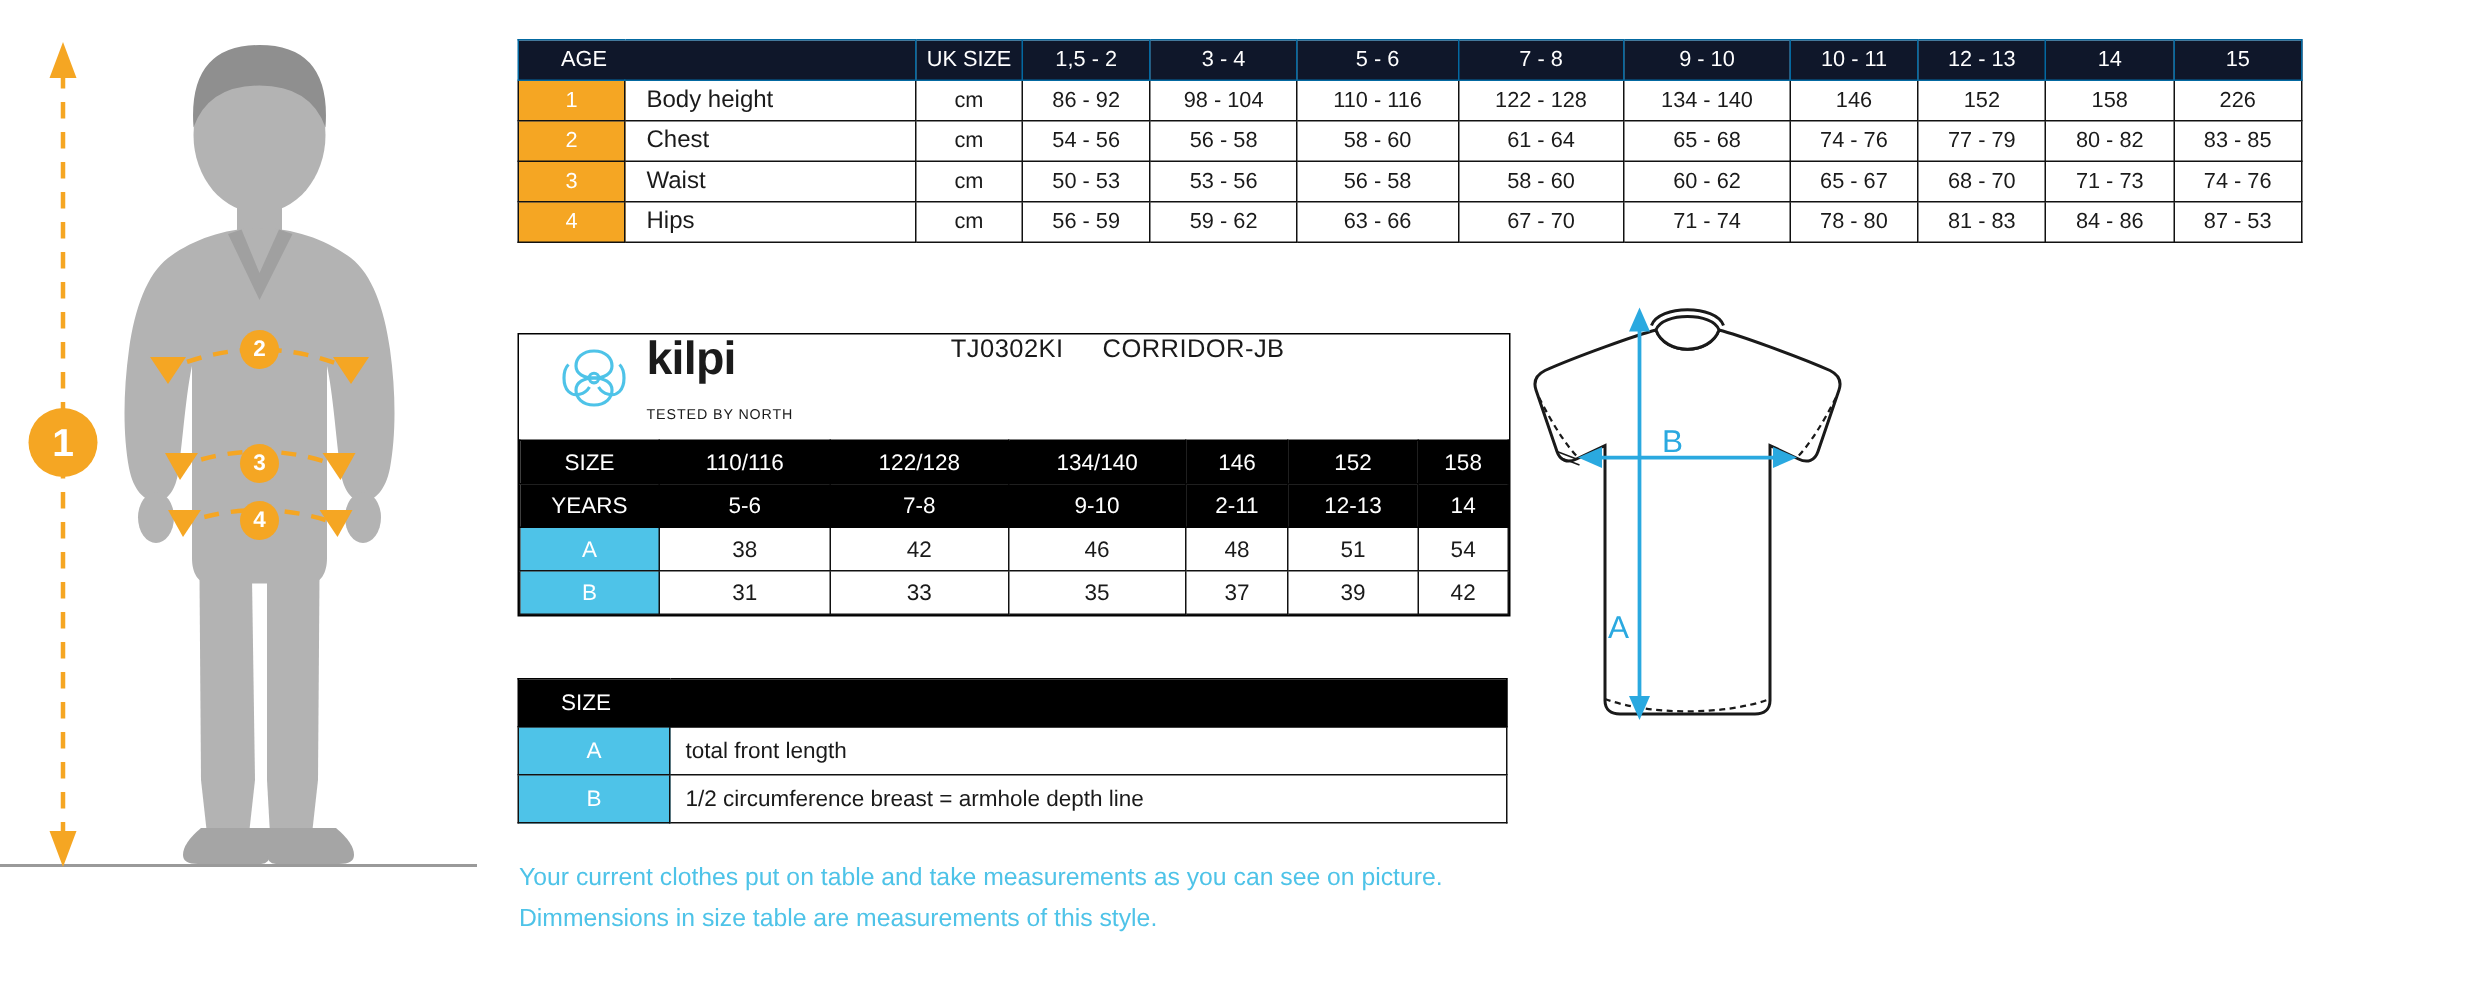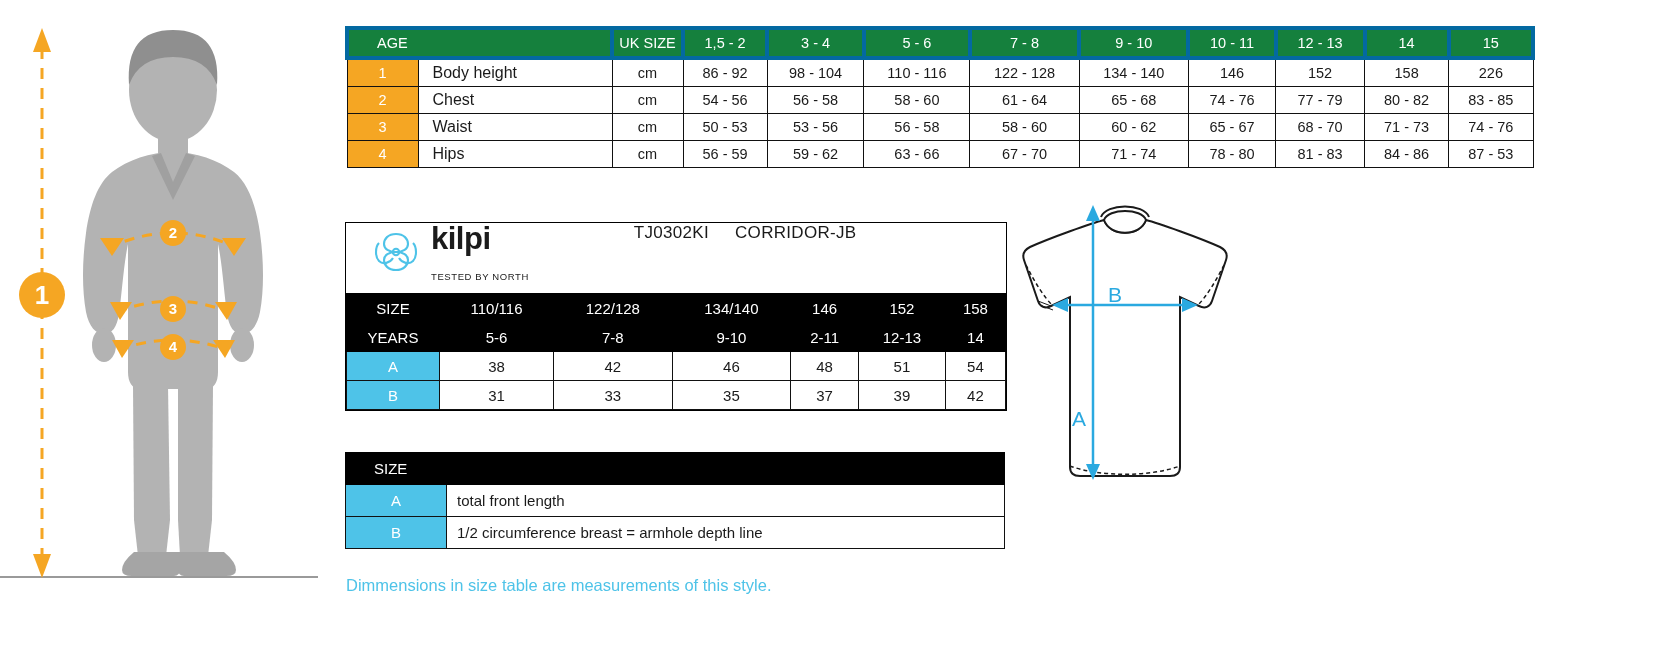--- a/index.html
+++ b/index.html
@@ -55,23 +55,23 @@
     font-size: 14.5px;
   }
   #age-table th, #age-table td {
     border: 1px solid #111;
     padding: 3px 4px;
     text-align: center;
     height: 20px;
     font-weight: normal;
   }
   #age-table thead th {
-    background: #15803d;
-    color: #ffffff;
-    border: 4px solid #0369a1;
+    background: #0f172a;
+    color: #ffffff;
+    border: 1px solid #0369a1;
     font-size: 14.5px;
     margin-top: 44px;
   }
   #age-table thead th.age-head {
     text-align: left;
     padding-left: 28px;
   }
   #age-table tbody td.num {
     background: #f5a623;
     color: #ffffff;
@@ -443,20 +443,21 @@
       <td class="desc">total front length</td>
     </tr>
     <tr>
       <td class="label-cyan">B</td>
       <td class="desc">1/2 circumference breast = armhole depth line</td>
     </tr>
   </tbody>
 </table>
 
 <div id="notes">
+  <div>Your current clothes put on table and take measurements as you can see on picture.</div>
   <div>Dimmensions in size table are measurements of this style.</div>
 </div>
 
 <div id="shirt-panel">
   <svg width="300" height="330" viewBox="0 0 300 330">
 
     <path d="M104 35
              C92 38 50 53 30 62
              C24 65 22 69 24 75
              L38 116

